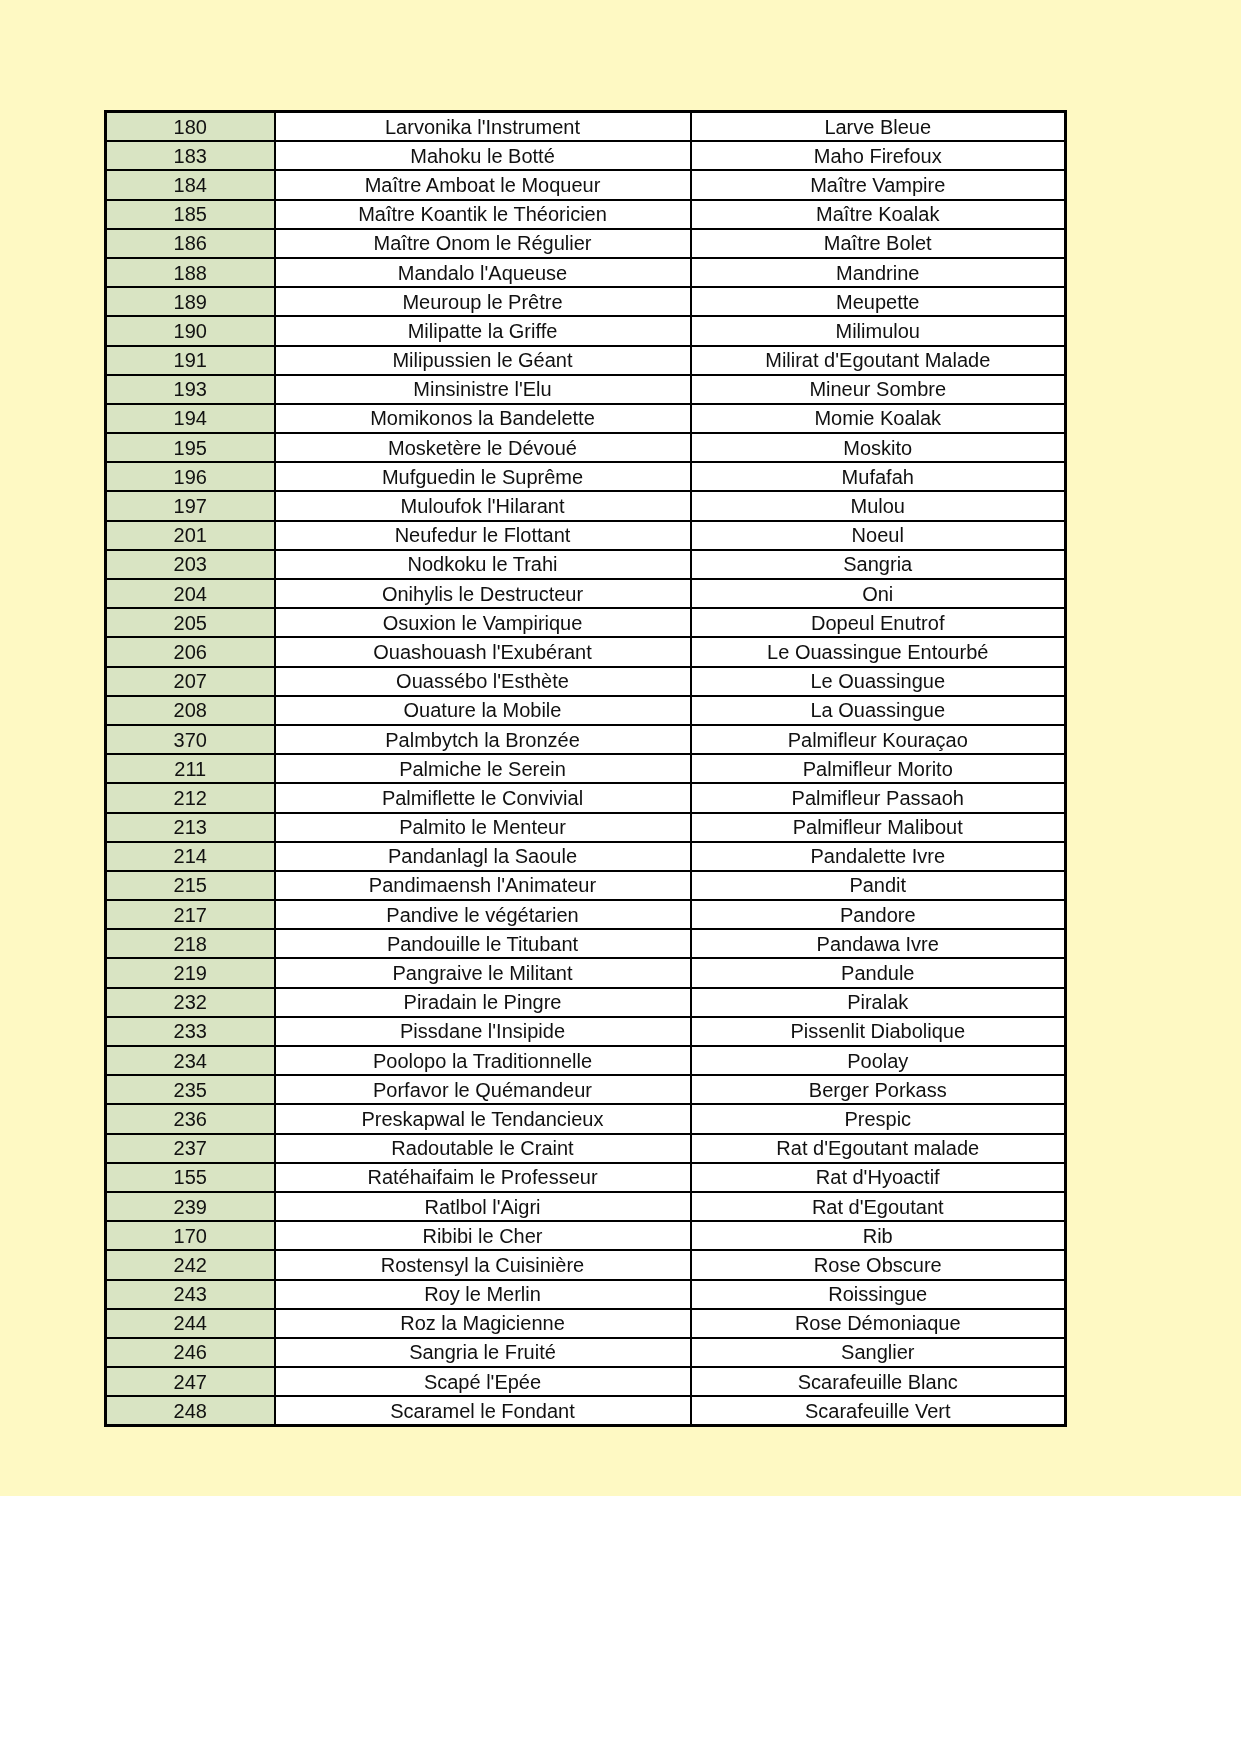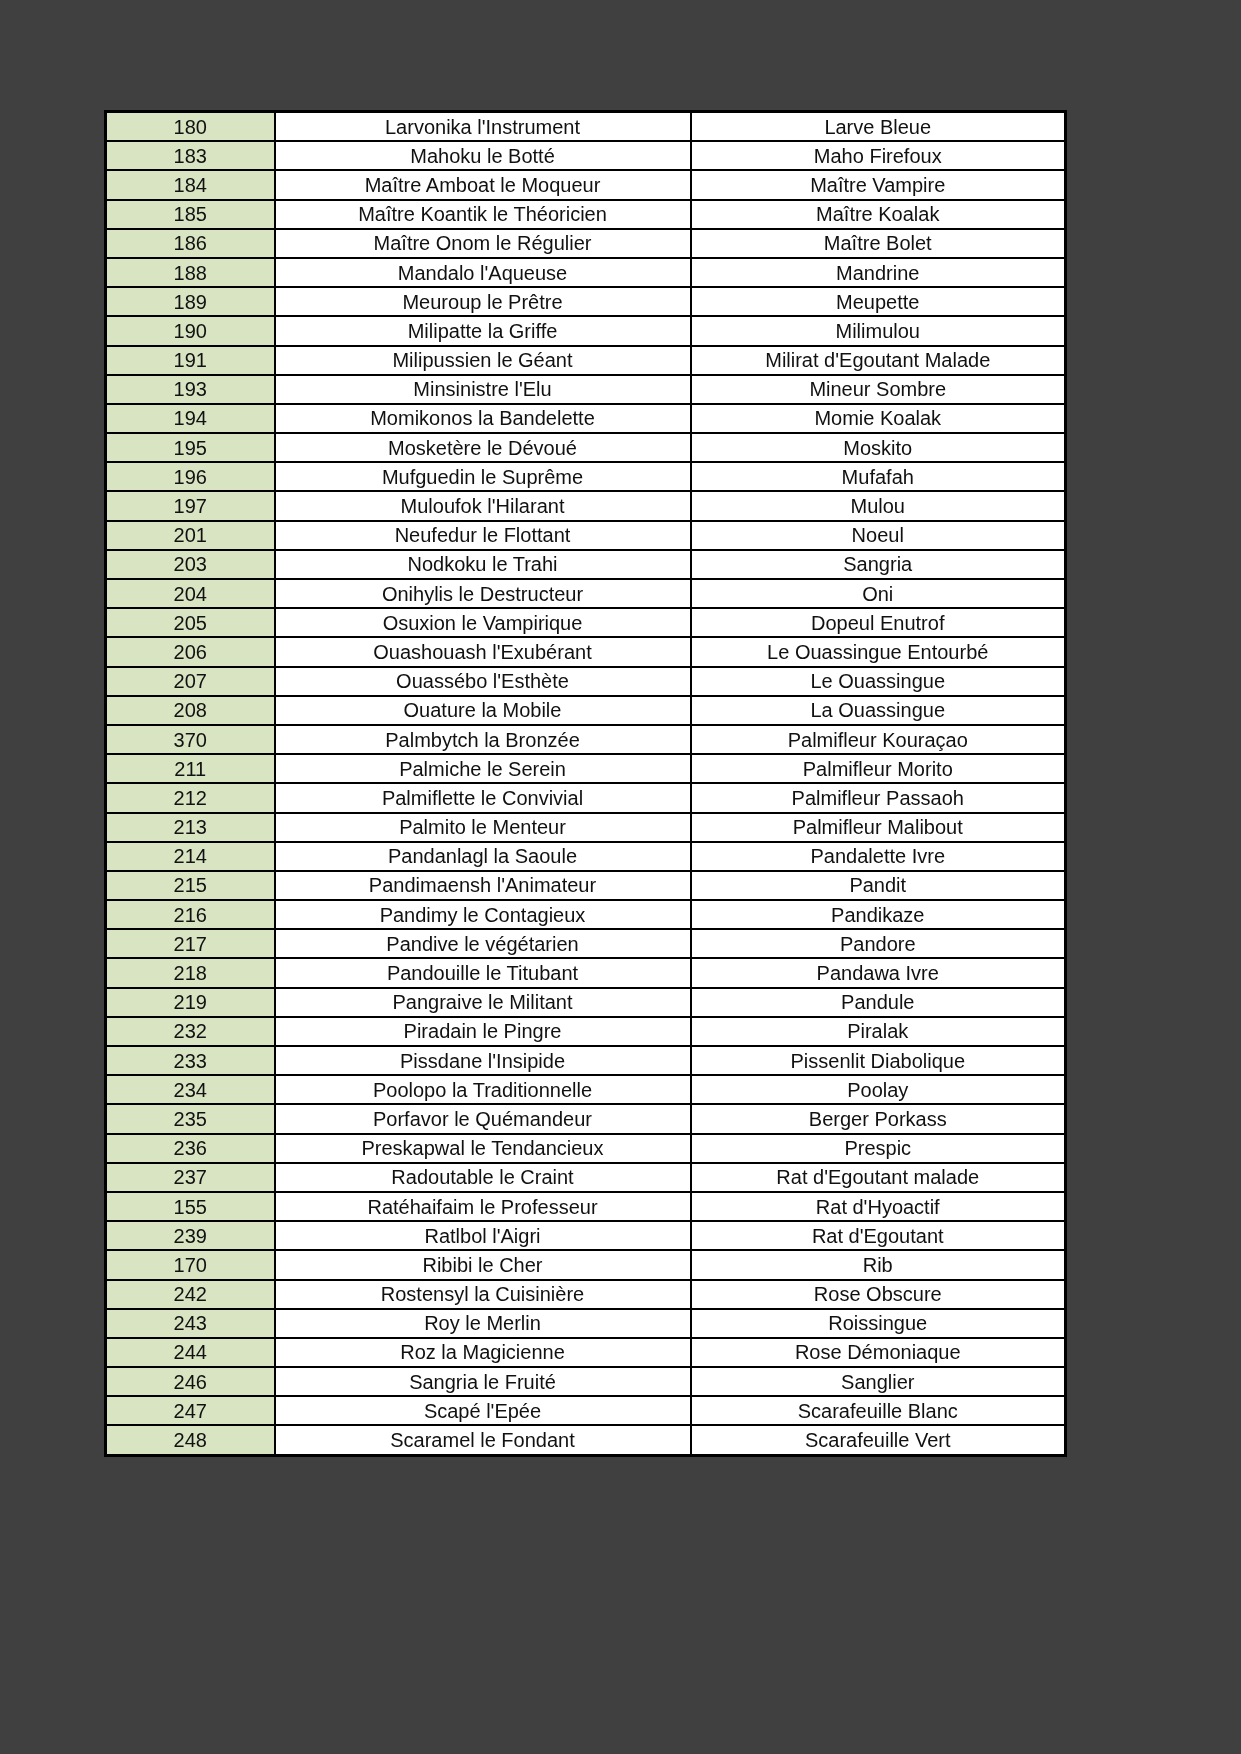--- a/index.html
+++ b/index.html
@@ -11,22 +11,22 @@
     width: 1241px;
     height: 1754px;
     position: relative;
     font-family: "Liberation Sans", sans-serif;
     color: #111111;
   }
   .page {
     position: absolute;
     top: 0; left: 0;
     width: 1241px;
-    height: 1754px;
-    background: #404040;
+    height: 1496px;
+    background: #fef9c3;
     overflow: hidden;
   }
   table.monster-table {
     position: absolute;
     left: 104px;
     top: 110px;
     width: 960px;
     border-collapse: collapse;
     table-layout: fixed;
     border: 3px solid #000000;
@@ -190,25 +190,20 @@
           <td class="id-col">214</td>
           <td>Pandanlagl la Saoule</td>
           <td>Pandalette Ivre</td>
         </tr>
         <tr>
           <td class="id-col">215</td>
           <td>Pandimaensh l'Animateur</td>
           <td>Pandit</td>
         </tr>
         <tr>
-          <td class="id-col">216</td>
-          <td>Pandimy le Contagieux</td>
-          <td>Pandikaze</td>
-        </tr>
-        <tr>
           <td class="id-col">217</td>
           <td>Pandive le végétarien</td>
           <td>Pandore</td>
         </tr>
         <tr>
           <td class="id-col">218</td>
           <td>Pandouille le Titubant</td>
           <td>Pandawa Ivre</td>
         </tr>
         <tr>

